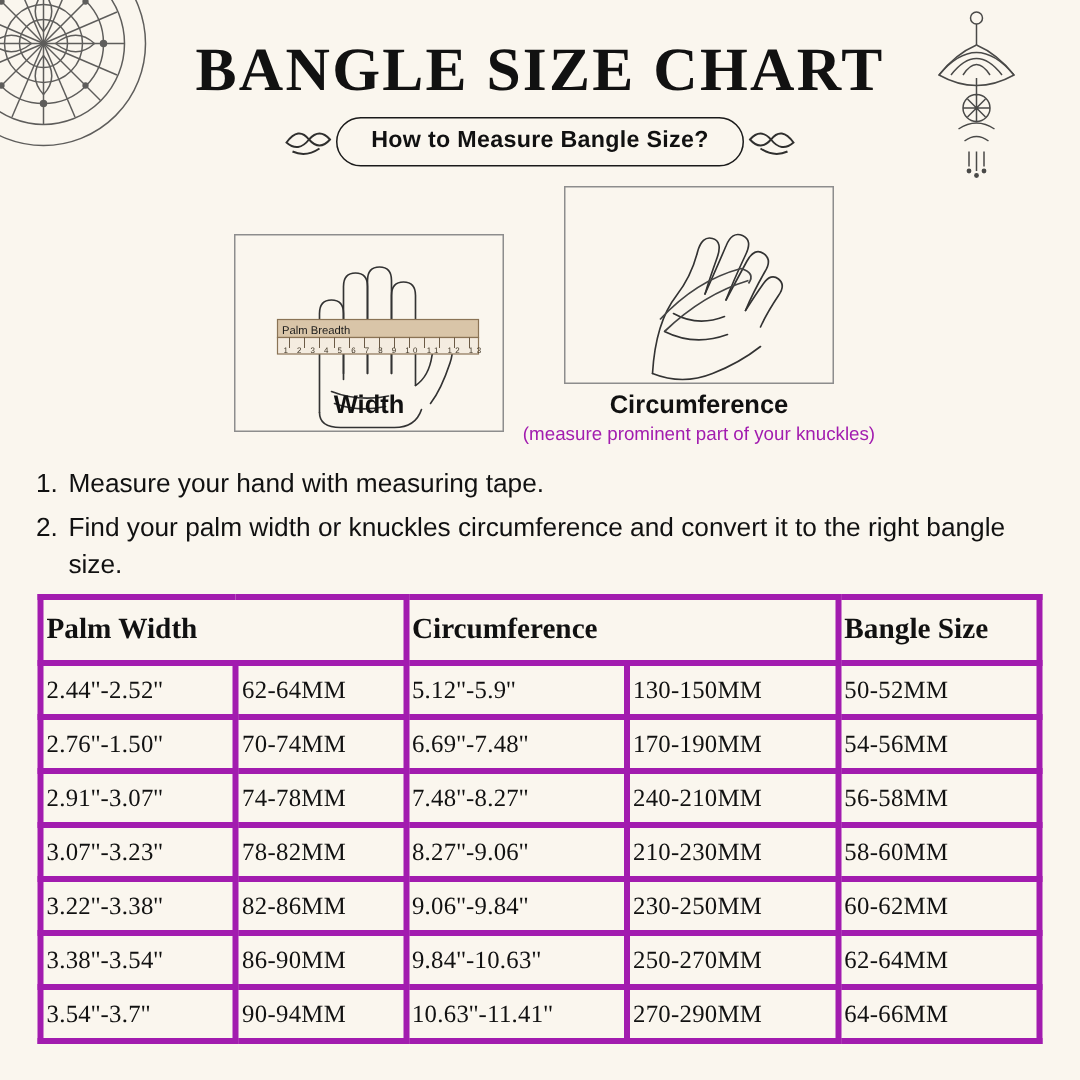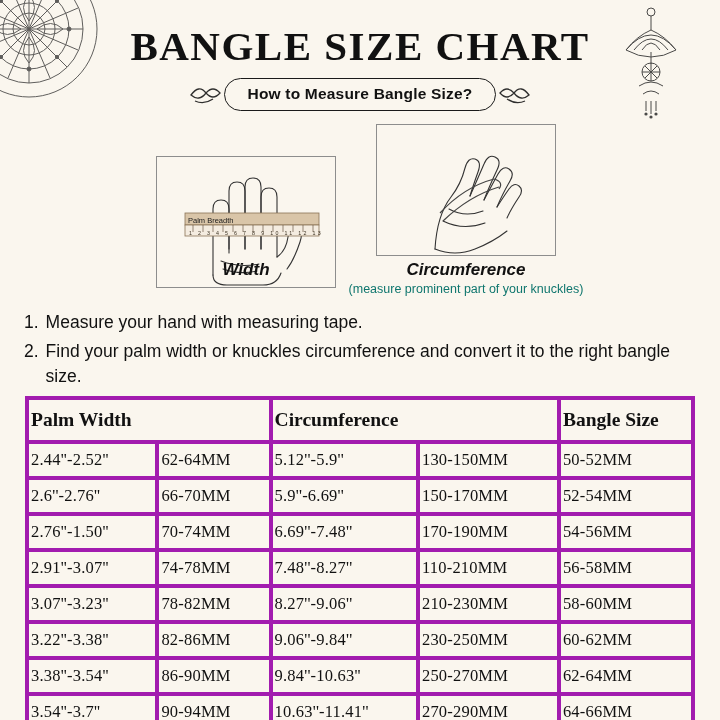--- a/index.html
+++ b/index.html
@@ -71,30 +71,29 @@
   }
   #fig-width { left: 156px; top: 124px; width: 180px; height: 132px; margin-top: 32px; }
   #fig-circ  { left: 376px; top: 124px; width: 180px; height: 132px; }
 
   .cap {
     position: absolute;
     text-align: center;
     font-size: 17px;
     font-weight: bold;
     color: #111;
-    font-style: italic;
   }
   #cap-width { left: 156px; top: 260px; width: 180px; }
   #cap-circ  { left: 336px; top: 260px; width: 260px; }
   .cap-sub {
     position: absolute;
     left: 306px; top: 282px; width: 320px;
     text-align: center;
     font-size: 12.5px;
-    color: #0f766e;
+    color: #a21caf;
   }
 
   
   .steps {
     position: absolute;
     left: 24px; top: 310px; width: 672px;
     font-size: 17.5px;
     line-height: 25px;
     color: #111;
   }
@@ -297,38 +296,31 @@
     </thead>
     <tbody>
       <tr>
         <td class="c0">2.44''-2.52''</td>
         <td class="c1">62-64MM</td>
         <td class="c2">5.12''-5.9''</td>
         <td class="c3">130-150MM</td>
         <td class="c4">50-52MM</td>
       </tr>
       <tr>
-        <td class="c0">2.6''-2.76''</td>
-        <td class="c1">66-70MM</td>
-        <td class="c2">5.9''-6.69''</td>
-        <td class="c3">150-170MM</td>
-        <td class="c4">52-54MM</td>
-      </tr>
-      <tr>
         <td class="c0">2.76''-1.50''</td>
         <td class="c1">70-74MM</td>
         <td class="c2">6.69''-7.48''</td>
         <td class="c3">170-190MM</td>
         <td class="c4">54-56MM</td>
       </tr>
       <tr>
         <td class="c0">2.91''-3.07''</td>
         <td class="c1">74-78MM</td>
         <td class="c2">7.48''-8.27''</td>
-        <td class="c3">110-210MM</td>
+        <td class="c3">240-210MM</td>
         <td class="c4">56-58MM</td>
       </tr>
       <tr>
         <td class="c0">3.07''-3.23''</td>
         <td class="c1">78-82MM</td>
         <td class="c2">8.27''-9.06''</td>
         <td class="c3">210-230MM</td>
         <td class="c4">58-60MM</td>
       </tr>
       <tr>

